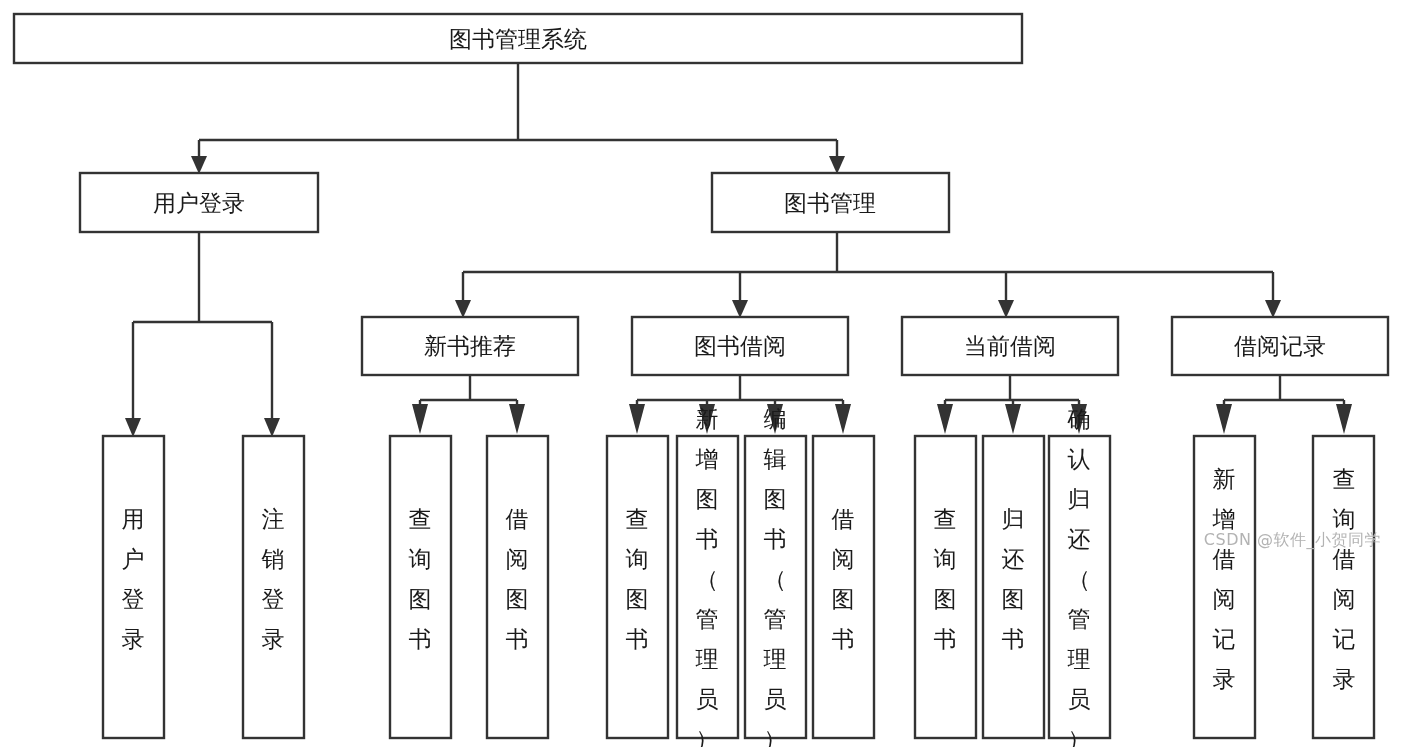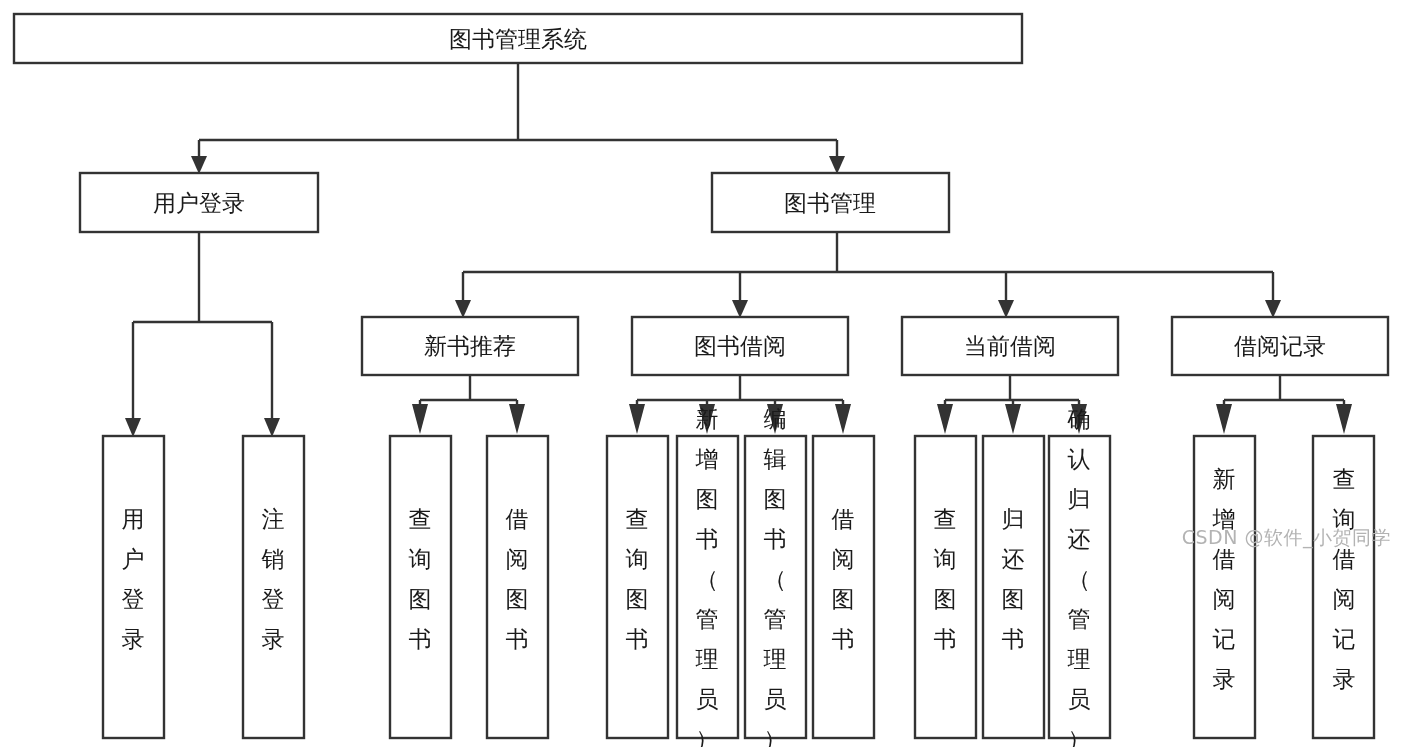--- a/index.html
+++ b/index.html
@@ -52,24 +52,24 @@
     dominant-baseline: middle;
   }
   .node-label-v {
     fill: #1a1a1a;
     font-family: "DejaVu Sans", "Liberation Sans", sans-serif;
     font-size: 23px;
     text-anchor: middle;
   }
   .watermark {
     position: absolute;
-    right: 14px;
+    right: 24px;
     bottom: 4px;
     font-family: "DejaVu Sans", "Liberation Sans", sans-serif;
-    font-size: 19px;
+    font-size: 16px;
     color: #b3b3b3;
     letter-spacing: 0.5px;
     white-space: nowrap;
     pointer-events: none;
   }
 </style>
 </head>
 <body>
 
 <div id="diagram-root">

